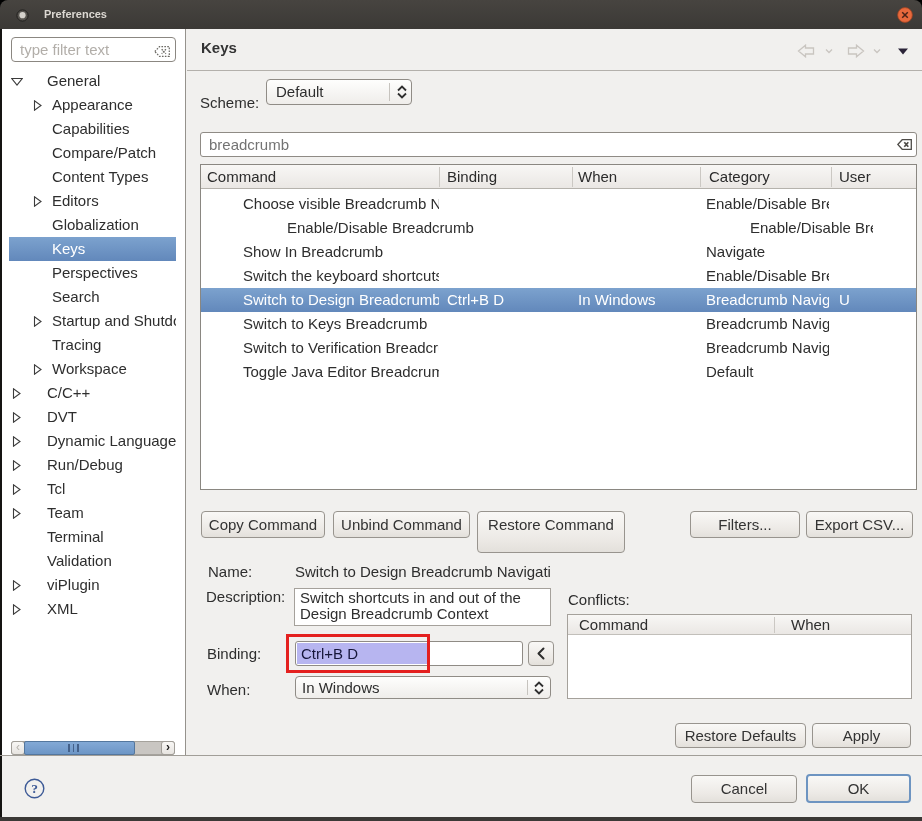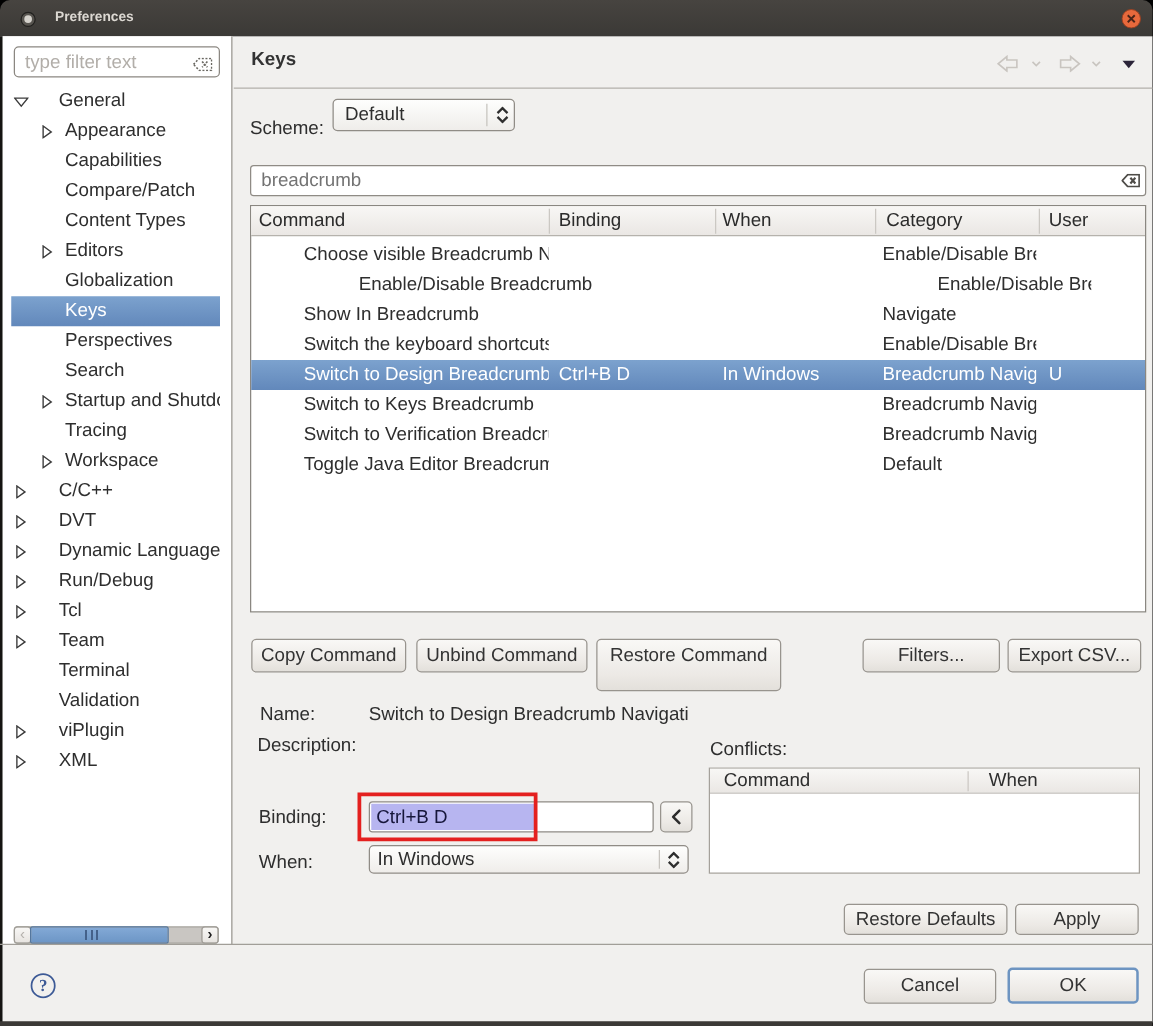--- a/index.html
+++ b/index.html
@@ -316,20 +316,21 @@
 
     <div class="btn7" style="left:201px;top:482px;width:124px;height:27px;line-height:25px">Copy Command</div>
     <div class="btn7" style="left:333px;top:482px;width:137px;height:27px;line-height:25px">Unbind Command</div>
     <div class="btn7" style="left:477px;top:482px;width:148px;height:42px;line-height:25px">Restore Command</div>
     <div class="btn7" style="left:690px;top:482px;width:110px;height:27px;line-height:25px">Filters...</div>
     <div class="btn7" style="left:806px;top:482px;width:107px;height:27px;line-height:25px">Export CSV...</div>
 
     <div class="flab" style="left:208px;top:534px">Name:</div>
     <div class="abs" style="left:295px;top:534px;width:256px;height:18px;overflow:hidden;white-space:nowrap">Switch to Design Breadcrumb Navigation</div>
     <div class="flab" style="left:206px;top:559px">Description:</div>
+    <div class="abs" style="left:294px;top:559px;width:257px;height:38px;background:#fff;border:1px solid #a5a19b;padding:1px 0 0 5px;line-height:16px">Switch shortcuts in and out of the Design Breadcrumb Context</div>
 
     <div class="flab" style="left:568px;top:562px">Conflicts:</div>
     <div class="abs" id="conf">
       <div class="chead">
         <div class="hlbl abs" style="left:11px;line-height:19px">Command</div>
         <div class="hlbl abs" style="left:223px;line-height:19px">When</div>
         <div class="abs" style="left:206px;top:2px;width:1px;height:16px;background:#cbc8c3"></div>
       </div>
     </div>
 

